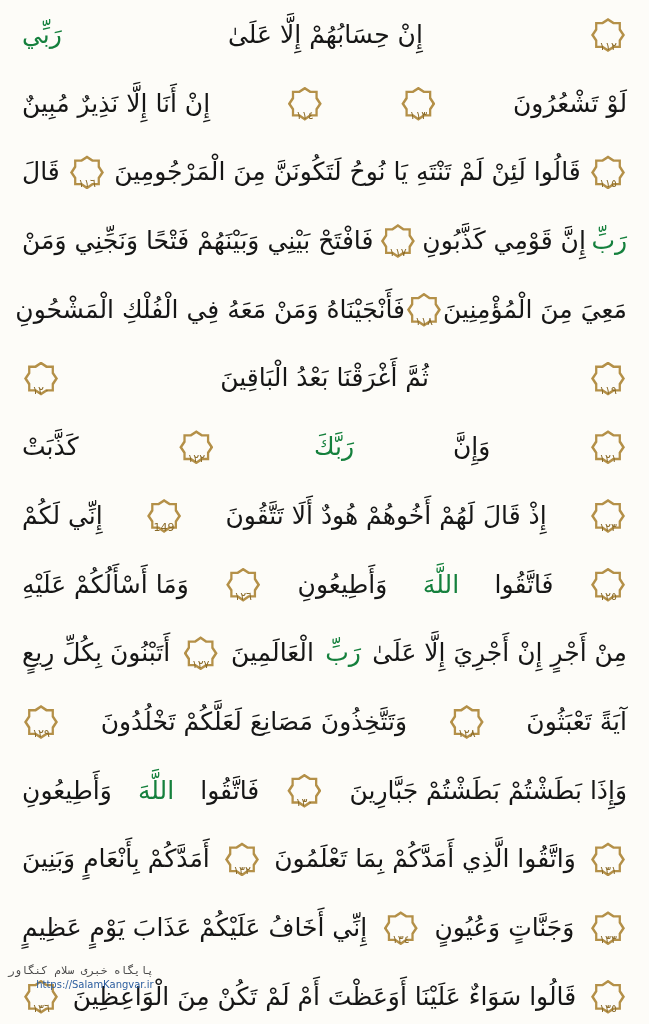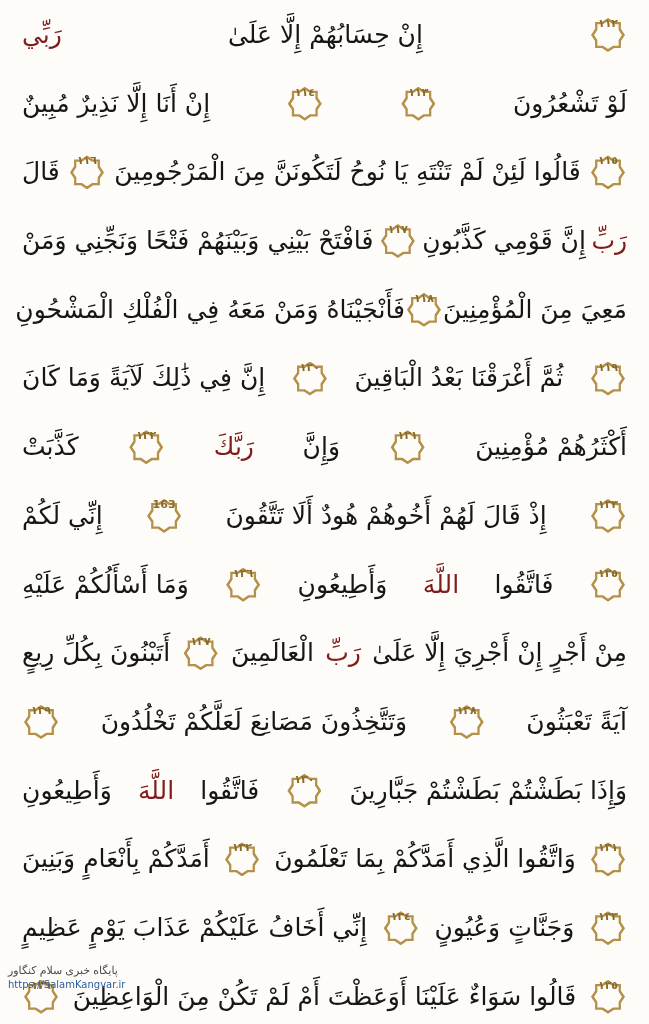--- a/index.html
+++ b/index.html
@@ -39,32 +39,31 @@
     line-height: 1.05;
     display: flex;
     flex-direction: row;
     justify-content: space-between;
     align-items: center;
   }
   .line .seg {
     display: inline-block;
   }
   .red {
-    color: #7f1d1d;
+    color: #15803d;
   }
   .ayah {
     display: inline-flex;
-    align-items: flex-start;
+    align-items: flex-end;
     justify-content: center;
     width: 34px;
     height: 34px;
     position: relative;
     flex: 0 0 auto;
     margin: 0 2px;
-    font-weight: bold;
   }
   .ayah .star {
     position: absolute;
     inset: 0;
     background: #b08a3e;
     clip-path: polygon(50% 0%, 68% 12%, 88% 12%, 88% 32%, 100% 50%, 88% 68%, 88% 88%, 68% 88%, 50% 100%, 32% 88%, 12% 88%, 12% 68%, 0% 50%, 12% 32%, 12% 12%, 32% 12%);
     opacity: 0.95;
   }
   .ayah .inner {
     position: absolute;
@@ -84,21 +83,21 @@
     position: absolute;
     left: 8px;
     bottom: 34px;
     direction: rtl;
     text-align: left;
     z-index: 5;
   }
   .watermark .wm-title {
     font-size: 11px;
     color: #4a4a4a;
-    font-family: Liberation Sans, sans-serif;
+    font-family: Liberation Mono, monospace;
     display: block;
     margin-bottom: 2px;
   }
   .watermark .wm-url {
     font-size: 10px;
     color: #2b5d9e;
     font-family: "DejaVu Sans", sans-serif;
     direction: ltr;
     display: block;
     text-align: right;
@@ -170,24 +169,22 @@
           <span class="star"></span>
           <span class="inner"></span>
           <span class="num">١١٩</span>
         </span>
         <span class="seg">ثُمَّ أَغْرَقْنَا بَعْدُ الْبَاقِينَ</span>
         <span class="ayah">
           <span class="star"></span>
           <span class="inner"></span>
           <span class="num">١٢٠</span>
         </span>
-        <span class="seg">إِنَّ فِي ذَٰلِكَ لَآيَةً وَمَا كَانَ</span>
-      </div>
-      <div class="line">
-        <span class="seg">أَكْثَرُهُمْ مُؤْمِنِينَ</span>
+      </div>
+      <div class="line">
         <span class="ayah">
           <span class="star"></span>
           <span class="inner"></span>
           <span class="num">١٢١</span>
         </span>
         <span class="seg">وَإِنَّ</span>
         <span class="seg red">رَبَّكَ</span>
         <span class="ayah">
           <span class="star"></span>
           <span class="inner"></span>
@@ -198,21 +195,21 @@
       <div class="line">
         <span class="ayah">
           <span class="star"></span>
           <span class="inner"></span>
           <span class="num">١٢٣</span>
         </span>
         <span class="seg">إِذْ قَالَ لَهُمْ أَخُوهُمْ هُودٌ أَلَا تَتَّقُونَ</span>
         <span class="ayah">
           <span class="star"></span>
           <span class="inner"></span>
-          <span class="num">163</span>
+          <span class="num">149</span>
         </span>
         <span class="seg">إِنِّي لَكُمْ</span>
       </div>
       <div class="line">
         <span class="ayah">
           <span class="star"></span>
           <span class="inner"></span>
           <span class="num">١٢٥</span>
         </span>
         <span class="seg">فَاتَّقُوا</span>

